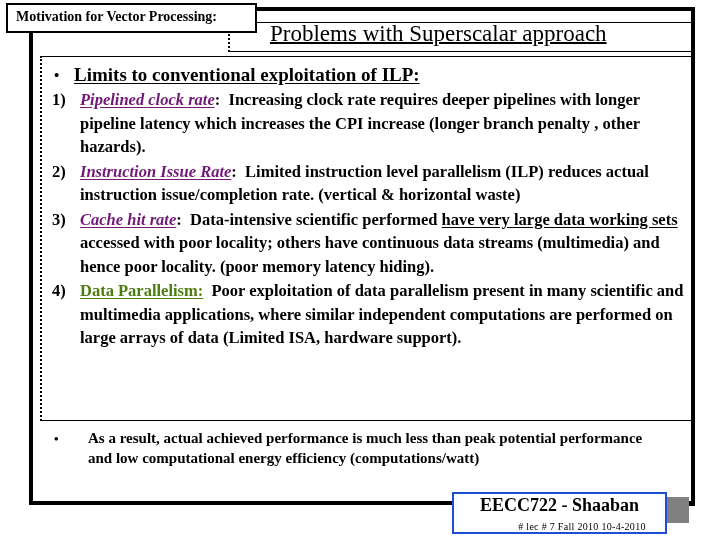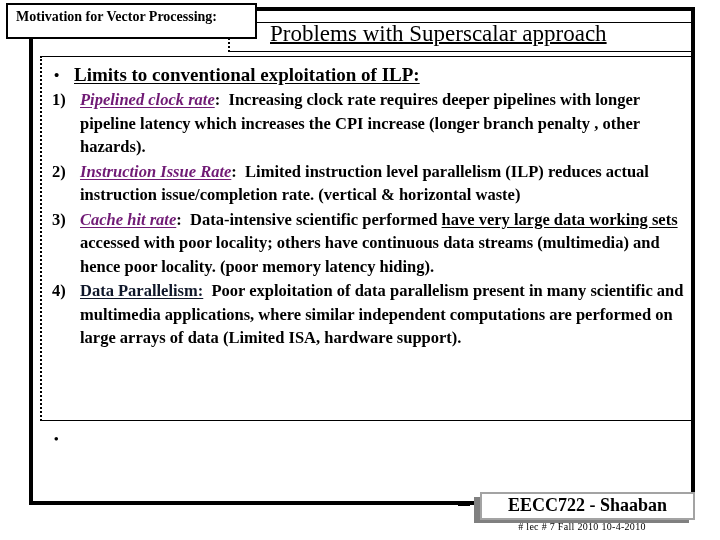--- a/index.html
+++ b/index.html
@@ -52,21 +52,21 @@
     text-underline-offset: 1px;
     letter-spacing: 0px;
   }
 
   
   .motivation-box {
     position: absolute;
     left: 6px;
     top: 3px;
     width: 251px;
-    height: 36px;
+    height: 30px;
     background: #ffffff;
     border: 2px solid #000000;
     box-sizing: border-box;
     z-index: 5;
   }
   .motivation-text {
     position: absolute;
     left: 8px;
     top: 4px;
     font-size: 14px;
@@ -129,21 +129,21 @@
     top: 0;
   }
   .kw {
     color: #701a75;
     font-style: italic;
     font-weight: bold;
     text-decoration: underline;
     text-underline-offset: 2px;
   }
   .kw-upright {
-    color: #0f172a;
+    color: #4d7c0f;
     font-style: normal;
     font-weight: bold;
     text-decoration: underline;
     text-underline-offset: 2px;
   }
   .uline { text-decoration: underline; text-underline-offset: 2px; }
 
   
   .last-bullet {
     position: absolute;
@@ -167,26 +167,26 @@
   .footer-shadow {
     position: absolute;
     left: 474px;
     top: 497px;
     width: 215px;
     height: 26px;
     background: #808080;
   }
   .footer-box {
     position: absolute;
-    left: 480px;
+    left: 452px;
     top: 492px;
     width: 215px;
-    height: 28px;
+    height: 42px;
     background: #ffffff;
-    border: 2px solid #a3a3a3;
+    border: 2px solid #1d4ed8;
     box-sizing: border-box;
   }
   .footer-title {
     position: absolute;
     left: 0;
     top: 1px;
     width: 100%;
     text-align: center;
     font-size: 18px;
     font-weight: bold;
@@ -254,20 +254,21 @@
   </div>
 
   <div class="num-item">
     <span class="num">4)</span><span class="kw-upright">Data Parallelism:</span>&nbsp; <span>Poor exploitation of data parallelism present in many scientific and multimedia applications, where similar independent computations are performed on large arrays of data (Limited ISA, hardware support).</span>
   </div>
 
 </div>
 
 <div class="last-bullet">
   <span class="bullet">•</span>
+  <span>As a result, actual achieved performance is much less than peak potential performance and low computational energy efficiency (computations/watt)</span>
 </div>
 
 <div class="footer-tick-left"></div>
 <div class="footer-tick-right"></div>
 <div class="footer-shadow"></div>
 <div class="footer-box">
   <div class="footer-title">EECC722 - Shaaban</div>
 </div>
 <div class="footer-sub">#  lec # 7    Fall 2010   10-4-2010</div>
 

